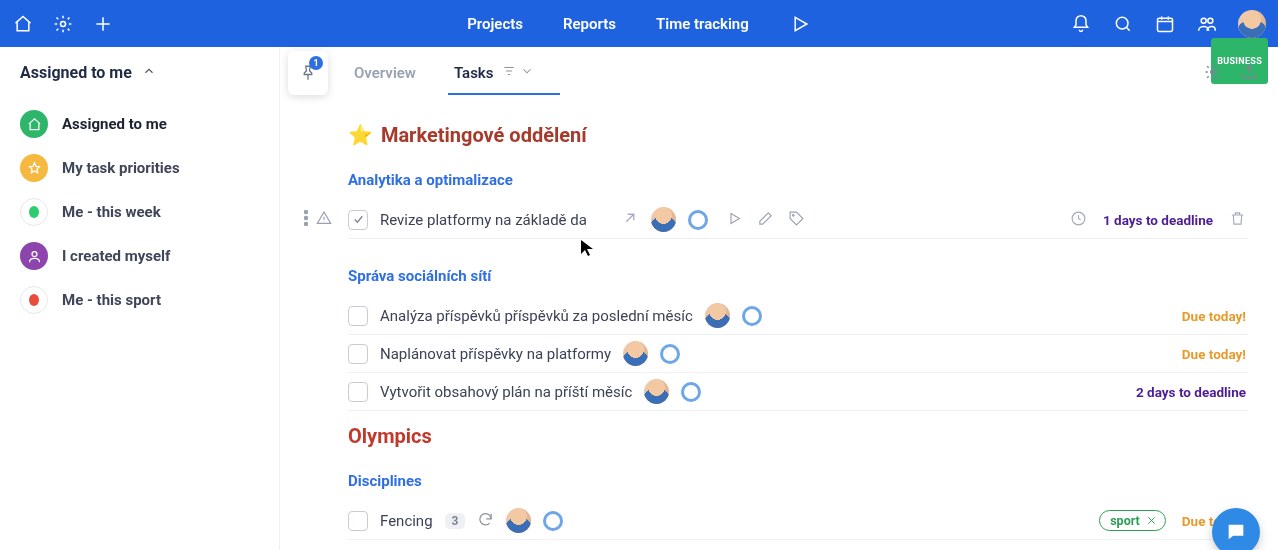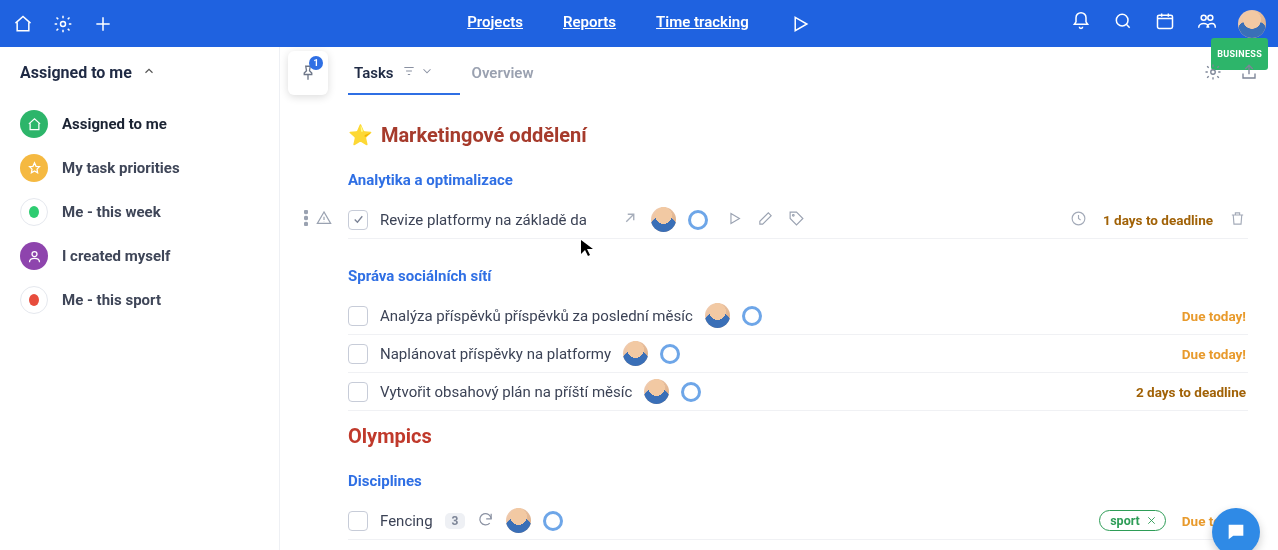--- a/index.html
+++ b/index.html
@@ -1,29 +1,29 @@
 <!DOCTYPE html>
 <html><head>
 <meta charset="utf-8">
 <style>
   * { box-sizing: border-box; }
   html, body { margin:0; padding:0; height:100%; font-family: -apple-system, BlinkMacSystemFont, "Segoe UI", Roboto, sans-serif; font-size:14px; color:#1f2a44; background:#fff; }
 
   
   .topbar { height:47px; background:#1f62e0; color:#fff; display:flex; align-items:center; padding:0 12px; position:relative; }
-  .tb-left, .tb-center, .tb-right { display:flex; align-items:flex-start; gap:6px;text-decoration:underline; }
+  .tb-left, .tb-center, .tb-right { display:flex; align-items:center; gap:6px; }
   .tb-left { gap:18px; }
   .tb-center { position:absolute; left:50%; transform:translateX(-50%); gap:40px; font-weight:600; }
   .tb-right { margin-left:auto; gap:20px; }
   .tb-item { cursor:pointer; font-size:15px; }
   .tb-icn { width:22px; height:22px; display:flex; align-items:center; justify-content:center; color:#fff; }
   .tb-icn svg { width:20px; height:20px; stroke:#fff; fill:none; stroke-width:1.8; }
   .avatar-sm { width:28px; height:28px; border-radius:50%; background: linear-gradient(135deg,#f4d0b5,#d8a981); display:flex; align-items:center; justify-content:center; font-size:11px; color:#6b4a2e; overflow:hidden; position:relative; }
   .avatar-sm::after { content:""; position:absolute; inset:0; border-radius:50%; background: radial-gradient(circle at 50% 35%, #f2c9a3 38%, transparent 40%), radial-gradient(circle at 50% 92%, #3a6fb7 55%, transparent 56%); }
-  .biz-tag { position:absolute; right:10px; top:38px; background:#2db56a; color:#fff; font-size:9px; font-weight:700; padding:11px 6px; border-radius:3px; letter-spacing:.3px; }
+  .biz-tag { position:absolute; right:10px; top:38px; background:#2db56a; color:#fff; font-size:9px; font-weight:700; padding:18px 6px; border-radius:3px; letter-spacing:.3px; }
 
   .app { display:flex; height:calc(100% - 47px);justify-content:flex-end; }
 
   
   .sidebar { width:280px; border-right:1px solid #eef0f4; padding:16px 16px 0 20px; flex-shrink:0; }
   .sb-header { display:flex; align-items:center; gap:10px; font-weight:700; font-size:16px; margin-bottom:28px; cursor:pointer; }
   .sb-chevron svg { width:14px; height:14px; stroke:#555; fill:none; stroke-width:2; }
   .sb-list { display:flex; flex-direction:column; gap:16px; }
   .sb-item { display:flex; align-items:center; gap:14px; cursor:pointer; }
   .sb-bullet { width:28px; height:28px; border-radius:50%; display:flex; align-items:center; justify-content:center; color:#fff; flex-shrink:0; }
@@ -69,21 +69,21 @@
 
   .avatar-xs { width:25px; height:25px; border-radius:50%; background:linear-gradient(135deg,#f4d0b5,#d8a981); position:relative; flex-shrink:0; }
   .avatar-xs::after{content:"";position:absolute;inset:0;border-radius:50%;background:radial-gradient(circle at 50% 34%,#f2c9a3 40%,transparent 41%),radial-gradient(circle at 50% 94%,#3a6fb7 55%,transparent 56%);}
   .ring { width:20px; height:20px; border:3px solid #6ea6e8; border-radius:50%; flex-shrink:0; }
 
   .row-actions { display:flex; align-items:center; gap:14px; margin-left:6px; }
   .row-actions svg { width:17px; height:17px; stroke:#9aa2b1; fill:none; stroke-width:1.6; }
 
   .row-right { margin-left:auto; display:flex; align-items:center; gap:16px; }
   .due { font-weight:700; font-size:13.5px; }
-  .due.green { color:#a16207; }
+  .due.green { color:#4c1d95; }
   .due.orange { color:#e89a2c; }
   .clock svg { width:17px; height:17px; stroke:#a3aab8; fill:none; stroke-width:1.6; }
   .trash svg { width:17px; height:17px; stroke:#a3aab8; fill:none; stroke-width:1.6; }
 
   .count-pill { background:#eef0f4; color:#7d8597; font-size:12px; font-weight:700; border-radius:5px; padding:1px 7px; }
   .recurr svg { width:17px; height:17px; stroke:#8a91a2; fill:none; stroke-width:1.7; }
 
   .tag-pill { border:1.5px solid #2e9d57; color:#2e9d57; font-size:12.5px; font-weight:700; padding:2px 8px 2px 10px; border-radius:999px; display:flex; align-items:center; gap:6px; }
   .tag-pill .x { width:11px; height:11px; stroke:#2e9d57; stroke-width:2; }
 
@@ -212,33 +212,33 @@
 
   <div class="main">
     <div class="tabsbar">
       <div class="pin-card">
         <svg viewBox="0 0 24 24">
             <path d="M9 3h6l-1 6 3 3v2H7v-2l3-3z"></path>
             <path d="M12 14v7"></path>
           </svg>
         <span class="pin-badge">1</span>
       </div>
+      <div class="tab">
+        <span>Overview</span>
+      </div>
       <div class="tab active">
         <span>Tasks</span>
         <span class="tab-icons">
           <span><svg viewBox="0 0 24 24">
                 <path d="M4 6h16M7 12h10M10 18h4"></path>
               </svg></span>
           <span><svg viewBox="0 0 24 24">
                 <path d="m6 9 6 6 6-6"></path>
               </svg></span>
         </span>
-      </div>
-      <div class="tab">
-        <span>Overview</span>
       </div>
       <div class="tabs-right">
         <span><svg viewBox="0 0 24 24">
               <circle cx="12" cy="12" r="3"></circle>
               <path d="M12 2v3M12 19v3M4.2 4.2l2.1 2.1M17.7 17.7l2.1 2.1M2 12h3M19 12h3M4.2 19.8l2.1-2.1M17.7 6.3l2.1-2.1"></path>
             </svg></span>
         <span><svg viewBox="0 0 24 24">
               <path d="M12 3v12M7 8l5-5 5 5"></path>
               <path d="M4 14v6h16v-6"></path>
             </svg></span>

